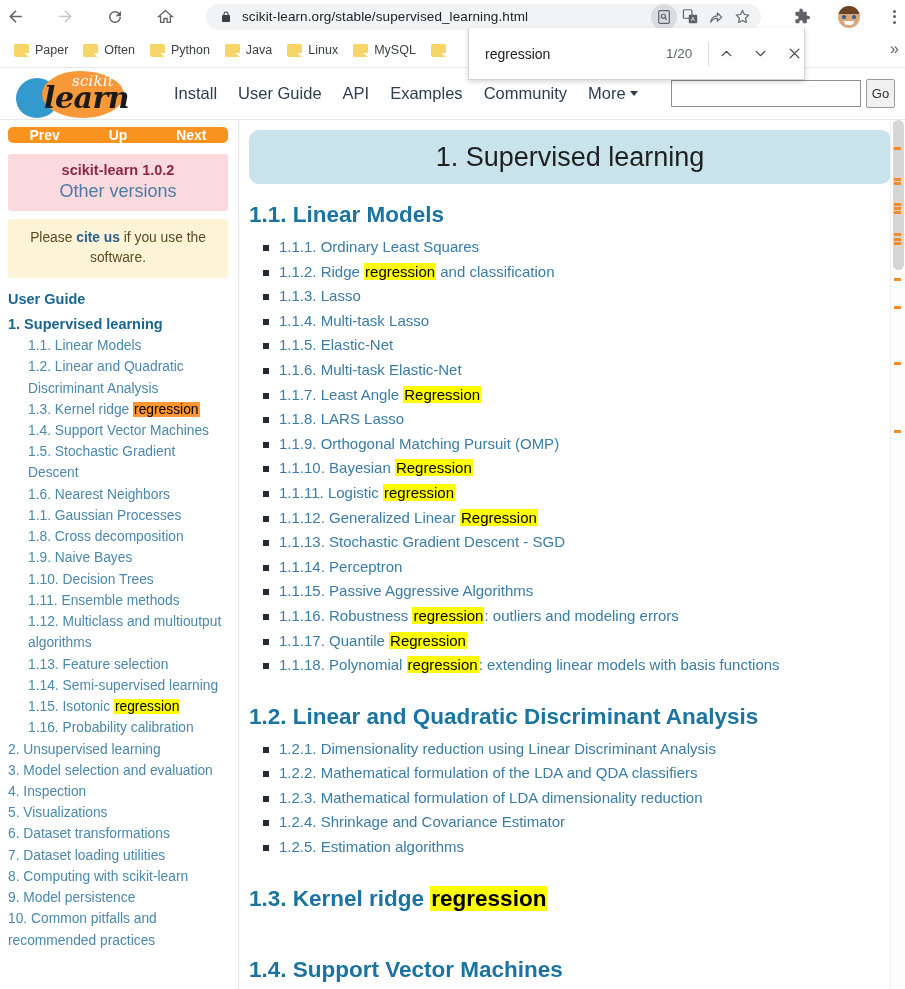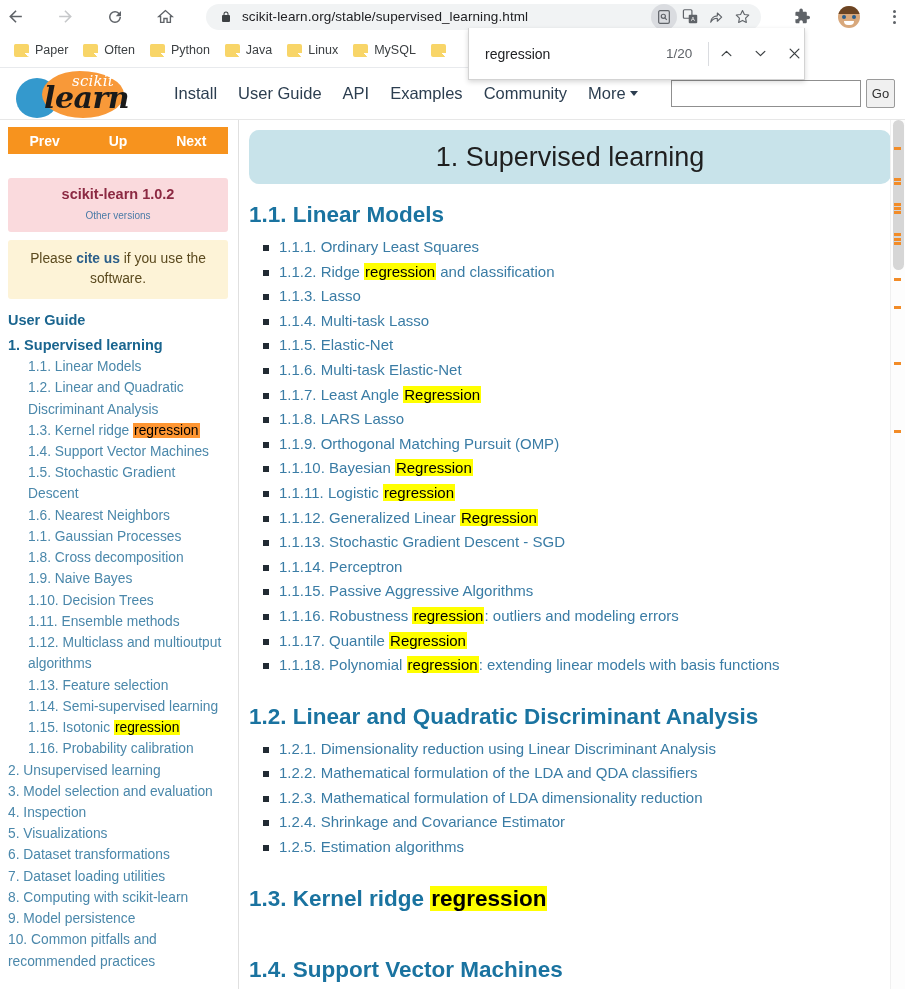--- a/index.html
+++ b/index.html
@@ -72,21 +72,21 @@
   #avatar .eyeL { left:4px; } #avatar .eyeR { right:4px; }
   #avatar .mouth { position:absolute; bottom:3px; left:6px; width:10px;height:4px;
      background:#fff; border-radius: 0 0 6px 6px; }
   #menu-dots { width: 22px; height: 28px; flex: 0 0 auto;
      display:flex; flex-direction:column; align-items:center; justify-content:center; gap:2.5px;}
   #menu-dots i { width:3px;height:3px;border-radius:50%;background:#5f6368; display:block;}
 
   
   #bookmarks-bar {
     position: absolute; top: 33px; left: 0;
-    width: 803px; height: 35px;
+    width: 905px; height: 35px;
     background: #ffffff;
     display: flex; align-items: center;
     padding-left: 12px;
     border-bottom: 1px solid #e8eaed;
   }
   .bookmark {
     display: flex; align-items: center;
     margin-right: 11px; flex: 0 0 auto;
     padding: 3px 2px;
   }
@@ -229,41 +229,41 @@
   
   #sidebar {
     width: 239px; flex: 0 0 239px;
     border-right: 1px solid #e0e0e0;
     padding: 7px 10px 0 8px;
     background: #ffffff;
     overflow: hidden;
   }
   #prev-up-next {
     display:flex; background:#f7931e;
-    border-radius: 0; height: 27px;
-    align-items:center; margin-bottom: 24px;
+    border-radius: 5px; height: 16px;
+    align-items:center; margin-bottom: 11px;
   }
   #prev-up-next a {
     flex: 1 1 0; text-align:center;
     color:#ffffff; font-size: 14px; font-weight: 700;
     text-decoration:none;
   }
   #version-box {
     background: #fadadd;
     border-radius: 3px;
     padding: 8px 6px 9px;
     text-align:center;
     margin-bottom: 8px;
   }
   #version-box .ver {
     font-size: 14.5px; font-weight:700; color:#8b2942;
     display:block; margin-bottom: 3px;
   }
   #version-box .other {
-    font-size: 10px; color:#4a7ba7;
+    font-size: 18px; color:#4a7ba7;
   }
   #cite-box {
     background: #fdf3d7;
     border-radius: 3px;
     padding: 9px 10px 10px;
     text-align:center;
     margin-bottom: 11px;
     font-size: 13.8px; color:#5b4a1f; line-height: 1.45;
   }
   #cite-box b { color:#2c5f8a; }

